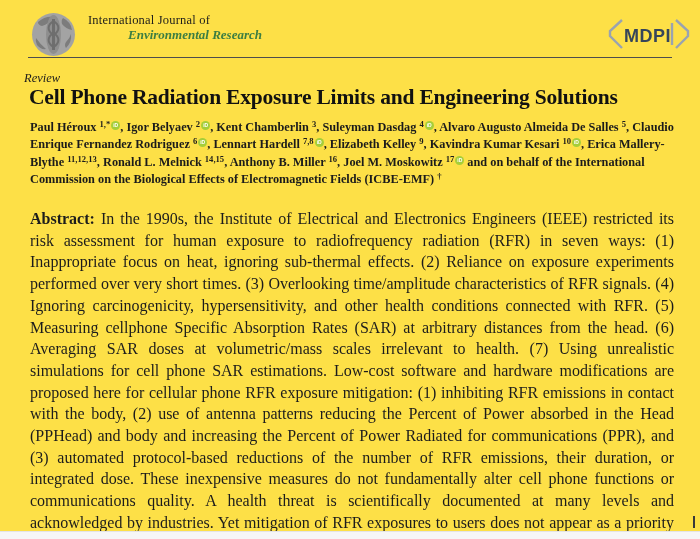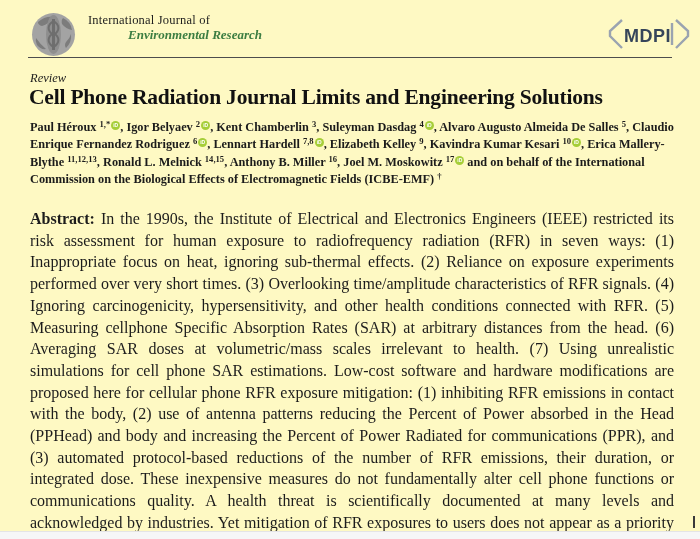--- a/index.html
+++ b/index.html
@@ -1,21 +1,21 @@
 <!DOCTYPE html>
 <html><head>
 <meta charset="utf-8">
 <style>
   * { margin: 0; padding: 0; box-sizing: border-box; }
   html, body { background: #ffffff; }
   #page {
     position: relative;
     width: 700px;
     height: 539px;
-    background: #fef9c3;
+    background: #fde047;
     overflow: hidden;
     font-family: "Liberation Serif", "DejaVu Serif", serif;
     color: #1c1c1c;
   }
 
   
   #journal-logo {
     position: absolute; left: 30px; top: 12px; width: 47px; height: 45px;
   }
   #journal-name {
@@ -25,21 +25,21 @@
   .jn-green { font-size: 13px; font-weight: bold; font-style: italic; color: #3c7d42; margin-left: 40px; }
   #mdpi-logo { position: absolute; left: 606px; top: 18px; }
 
   #header-rule {
     position: absolute; left: 28px; top: 57px; width: 644px; height: 0;
     border-top: 1.6px solid #4d4d4d;
   }
 
   
   #article-type {
-    position: absolute; left: 30px; top: 71px;
+    position: absolute; left: 24px; top: 71px;
     font-style: italic; font-size: 12.5px; color: #1c1c1c;
   }
   #article-title {
     position: absolute; left: 29px; top: 85px; width: 650px;
     font-size: 21.5px; font-weight: bold; color: #111111; letter-spacing: -0.2px;
     line-height: 25px;
   }
 
   
   #author-block {
@@ -99,21 +99,21 @@
     <polyline points="16,2 4,13 4,18 16,30" fill="none" stroke="#9aa3b0" stroke-width="2.4"></polyline>
     <polyline points="70,2 82,13 82,18 70,30" fill="none" stroke="#9aa3b0" stroke-width="2.4"></polyline>
     <line x1="66" y1="5" x2="66" y2="27" stroke="#9aa3b0" stroke-width="2.4"></line>
     <text x="18" y="23.5" font-family="Liberation Sans, sans-serif" font-size="18" font-weight="bold" fill="#36455a" letter-spacing="0.5">MDPI</text>
   </svg>
 
   <div id="header-rule"></div>
 
   <div id="article-type">Review</div>
 
-  <h1 id="article-title">Cell Phone Radiation Journal Limits and Engineering Solutions</h1>
+  <h1 id="article-title">Cell Phone Radiation Exposure Limits and Engineering Solutions</h1>
 
   <div id="author-block"><span>Paul Héroux <sup>1,*</sup><span class="orcid">iD</span></span>, <span>Igor Belyaev <sup>2</sup><span class="orcid">iD</span></span>, <span>Kent Chamberlin <sup>3</sup></span>, <span>Suleyman Dasdag <sup>4</sup><span class="orcid">iD</span></span>, <span>Alvaro Augusto Almeida De Salles <sup>5</sup></span>, <span>Claudio Enrique Fernandez Rodriguez <sup>6</sup><span class="orcid">iD</span></span>, <span>Lennart Hardell <sup>7,8</sup><span class="orcid">iD</span></span>, <span>Elizabeth Kelley <sup>9</sup></span>, <span>Kavindra Kumar Kesari <sup>10</sup><span class="orcid">iD</span></span>, <span>Erica Mallery-Blythe <sup>11,12,13</sup></span>, <span>Ronald L. Melnick <sup>14,15</sup></span>, <span>Anthony B. Miller <sup>16</sup></span>, <span>Joel M. Moskowitz <sup>17</sup><span class="orcid">iD</span></span> <span>and on behalf of the International Commission on the Biological Effects of Electromagnetic Fields (ICBE-EMF) <sup>†</sup></span></div>
 
   <p id="abstract">
     <span class="abstract-label">Abstract:</span>
     <span>In the 1990s, the Institute of Electrical and Electronics Engineers (IEEE) restricted its risk assessment for human exposure to radiofrequency radiation (RFR) in seven ways: (1) Inappropriate focus on heat, ignoring sub-thermal effects. (2) Reliance on exposure experiments performed over very short times. (3) Overlooking time/amplitude characteristics of RFR signals. (4) Ignoring carcinogenicity, hypersensitivity, and other health conditions connected with RFR. (5) Measuring cellphone Specific Absorption Rates (SAR) at arbitrary distances from the head. (6) Averaging SAR doses at volumetric/mass scales irrelevant to health. (7) Using unrealistic simulations for cell phone SAR estimations. Low-cost software and hardware modifications are proposed here for cellular phone RFR exposure mitigation: (1) inhibiting RFR emissions in contact with the body, (2) use of antenna patterns reducing the Percent of Power absorbed in the Head (PPHead) and body and increasing the Percent of Power Radiated for communications (PPR), and (3) automated protocol-based reductions of the number of RFR emissions, their duration, or integrated dose. These inexpensive measures do not fundamentally alter cell phone functions or communications quality. A health threat is scientifically documented at many levels and acknowledged by industries. Yet mitigation of RFR exposures to users does not appear as a priority with most cell phone manufacturers.</span>
   </p>
 
   <div id="bottom-strip"></div>
   <div id="cursor-artifact"></div>

